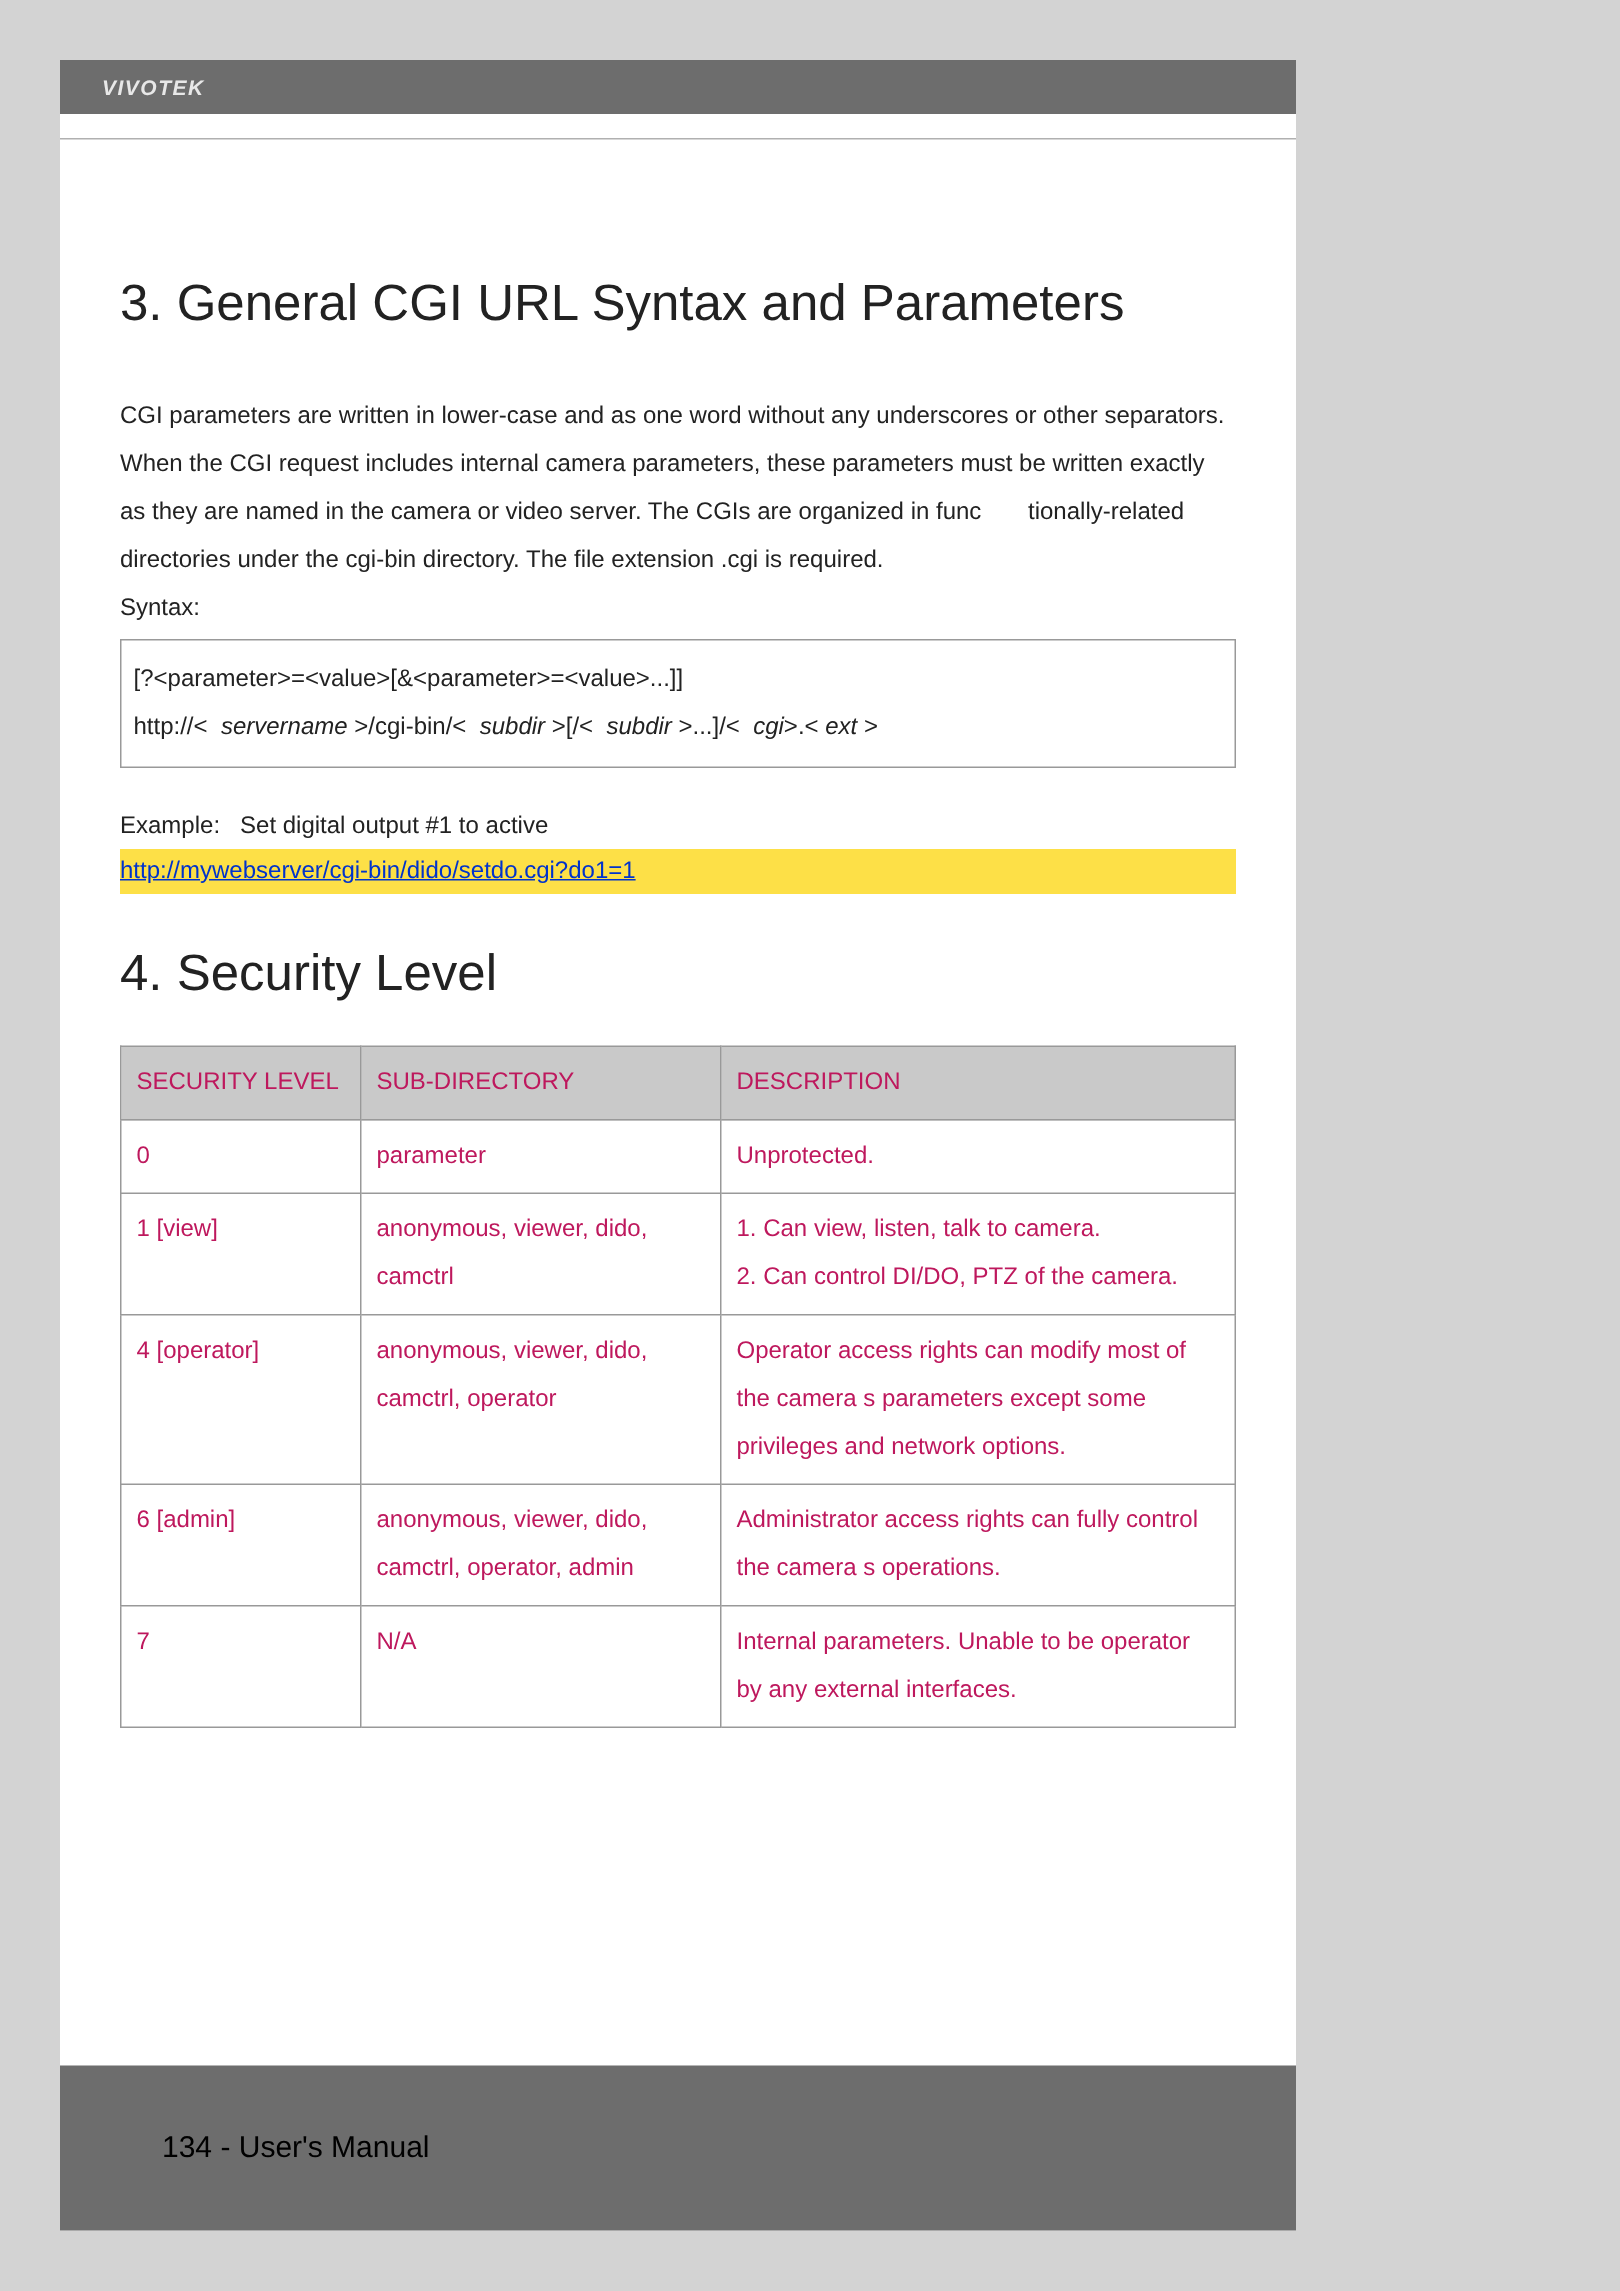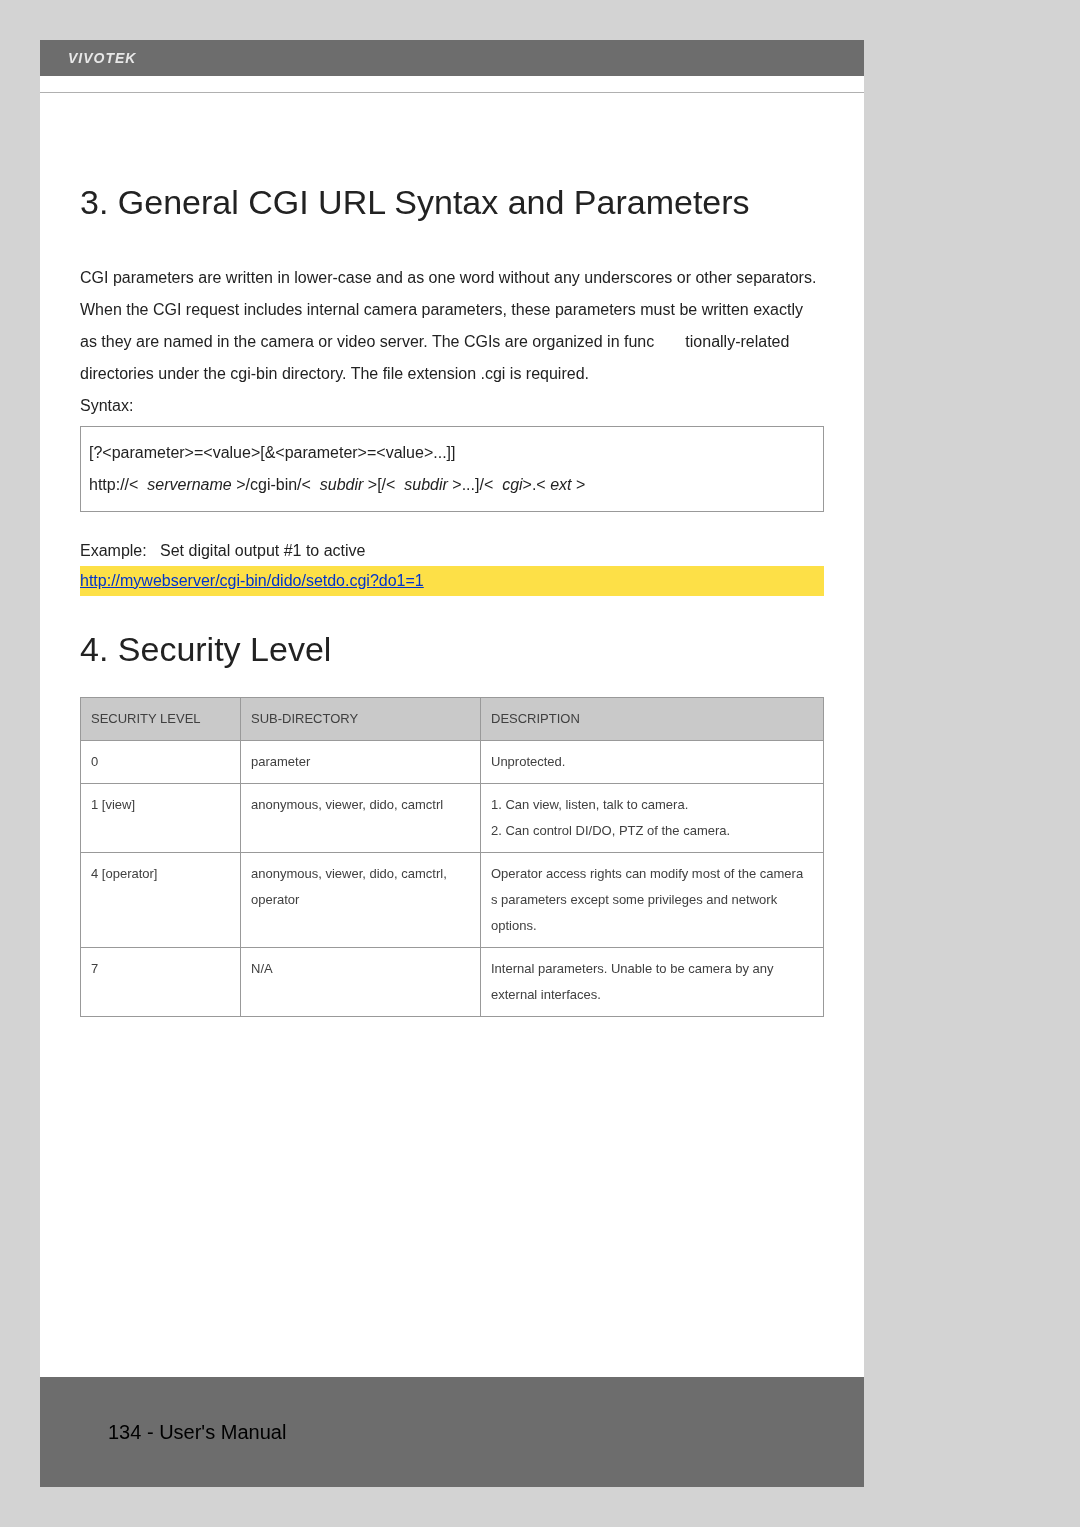--- a/index.html
+++ b/index.html
@@ -87,22 +87,22 @@
   .example-link {
     color: #0033cc;
     text-decoration: underline;
     font-size: 16px;
     padding: 4px 0;
     display: inline-block;
   }
   table.sec {
     width: 100%;
     border-collapse: collapse;
-    font-size: 13px;
-    color: #404040;
+    font-size: 16px;
+    color: #be185d;
   }
   table.sec th, table.sec td {
     border: 1px solid #999;
     text-align: left;
     vertical-align: top;
     padding: 8px 10px;
     line-height: 2.0;
   }
   table.sec th {
     background: #c9c9c9;
@@ -174,23 +174,28 @@
           <td>1 [view]</td>
           <td>anonymous, viewer, dido, camctrl</td>
           <td>1. Can view, listen, talk to camera.<br>2. Can control DI/DO, PTZ of the camera.</td>
         </tr>
         <tr>
           <td>4 [operator]</td>
           <td>anonymous, viewer, dido, camctrl, operator</td>
           <td>Operator access rights can modify most of the camera s parameters except some privileges and network options.</td>
         </tr>
         <tr>
+          <td>6 [admin]</td>
+          <td>anonymous, viewer, dido, camctrl, operator, admin</td>
+          <td>Administrator access rights can fully control the camera s operations.</td>
+        </tr>
+        <tr>
           <td>7</td>
           <td>N/A</td>
-          <td>Internal parameters. Unable to be camera by any external interfaces.</td>
+          <td>Internal parameters. Unable to be operator by any external interfaces.</td>
         </tr>
       </tbody>
     </table>
   </div>
 
   <div class="footer">
     <span class="footer-text">134 - User's Manual</span>
   </div>
 </div>
 

